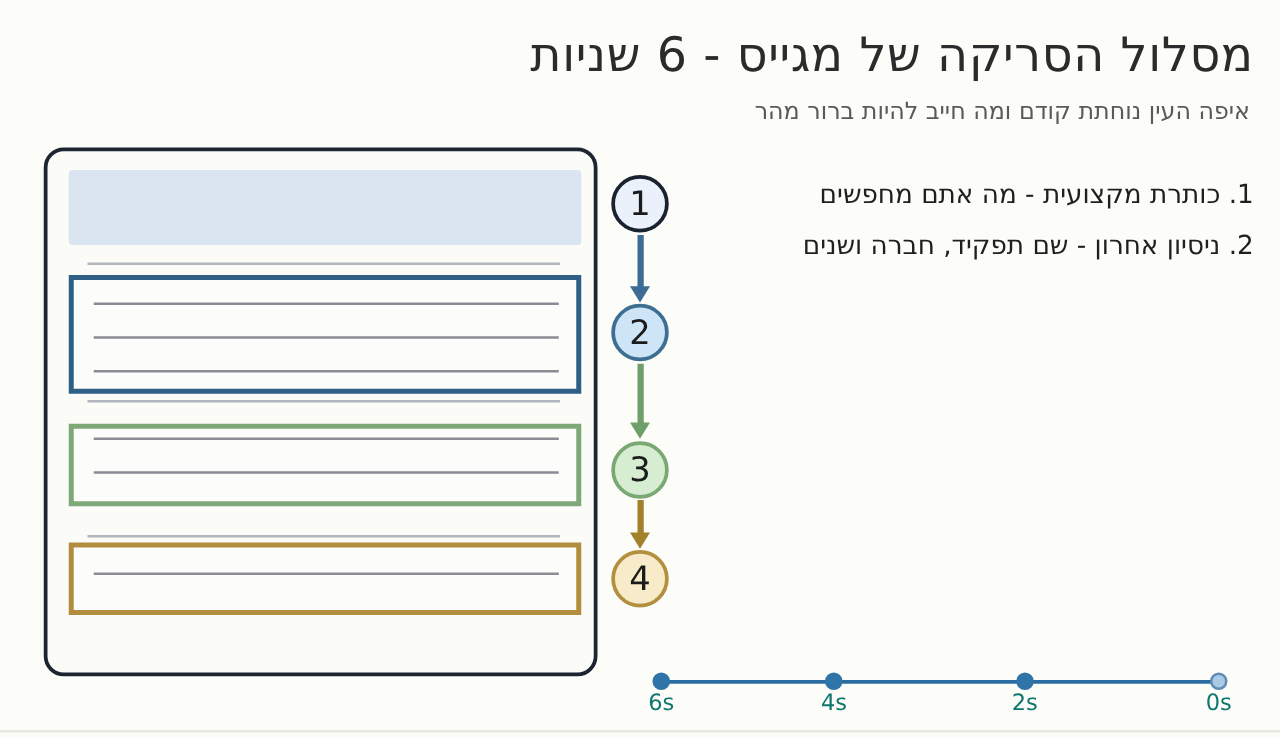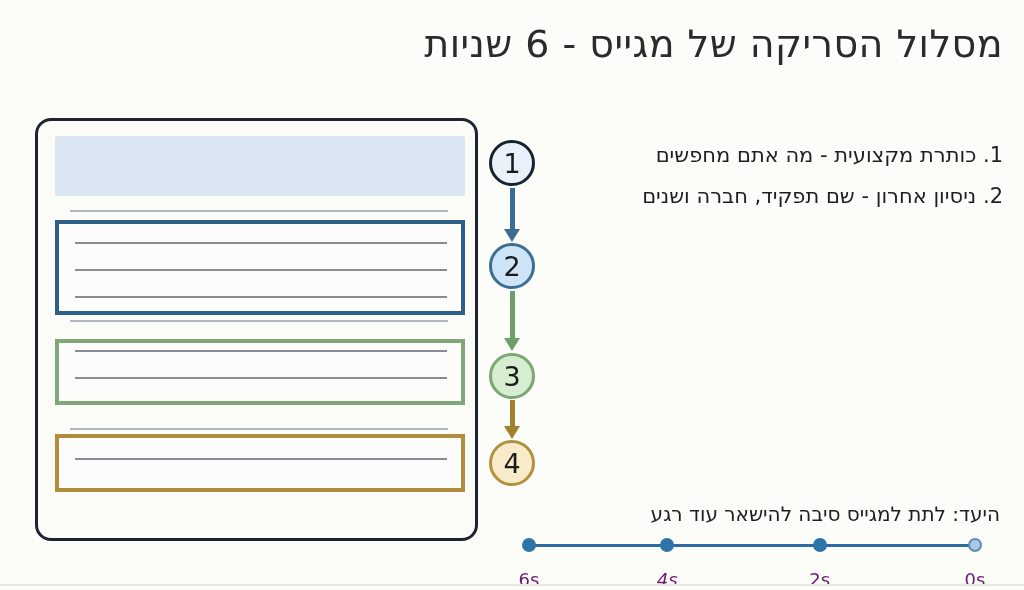--- a/index.html
+++ b/index.html
@@ -42,31 +42,32 @@
   .scan-item { direction:rtl; font-size:21px; color:#1f1f1f; white-space:nowrap; }
 
   
   .goal { position:absolute; top:502px; right:24px; direction:rtl;
           font-size:20px; color:#1f1f1f; }
   .timeline { position:absolute; left:529px; top:538px; width:446px; height:46px; }
   .tl-line { position:absolute; left:0; right:0; top:6px; height:3px; background:#2b6ca3; border-radius:2px; }
   .tick { position:absolute; top:0; width:48px; transform:translateX(-50%); text-align:center; }
   .tick .dot { width:14px; height:14px; border-radius:50%; margin:0 auto; background:#2e74a8; }
   .tick .dot.last { background:#a9c9e4; border:2px solid #5f8cb5; }
-  .tick .lbl { margin-top:17px; font-size:18px; color:#701a75; }
-  .t0 { left:0%; } .t1 { left:31%;font-style:italic; } .t2 { left:65.2%; } .t3 { left:100%; }
+  .tick .lbl { margin-top:0; font-size:18px; color:#0f766e; }
+  .t0 { left:0%; } .t1 { left:31%; } .t2 { left:65.2%; } .t3 { left:100%; }
 
   .bottom-edge { position:absolute; left:0; right:0; bottom:4px; height:2px; background:#e8e8e3; }
 </style>
 </head>
 <body>
 
 <div class="slide">
 
   <div class="title" dir="rtl">מסלול הסריקה של מגייס - 6 שניות</div>
+  <div class="subtitle" dir="rtl">איפה העין נוחתת קודם ומה חייב להיות ברור מהר</div>
 
   <div class="doc">
     <div class="doc-header" style="background: rgb(219, 228, 241);"></div>
 
     <div class="sep sep1" style="background: rgb(154, 160, 171);"></div>
 
     <div class="secbox box-exp" style="border-color: rgb(47, 95, 133);">
       <div class="tline" style="top: 18px; background: rgb(139, 139, 149);"></div>
       <div class="tline" style="top: 45px; background: rgb(139, 139, 149);"></div>
       <div class="tline" style="top: 72px; background: rgb(139, 139, 149);"></div>
@@ -112,21 +113,20 @@
 
   <div class="circle c4" style="border-color: rgb(179, 144, 62); background: rgb(247, 235, 201);">
     <span>4</span>
   </div>
 
   <div class="scan-list">
     <div class="scan-item">1. כותרת מקצועית - מה אתם מחפשים</div>
     <div class="scan-item">2. ניסיון אחרון - שם תפקיד, חברה ושנים</div>
   </div>
 
-  <div class="goal">היעד: לתת למגייס סיבה להישאר עוד רגע</div>
 
   <div class="timeline">
     <div class="tl-line" style="background: rgb(43, 108, 163);"></div>
     <div class="tick t0">
       <div class="dot" style="background: rgb(46, 116, 168);"></div>
       <div class="lbl">6s</div>
     </div>
     <div class="tick t1">
       <div class="dot" style="background: rgb(46, 116, 168);"></div>
       <div class="lbl">4s</div>

